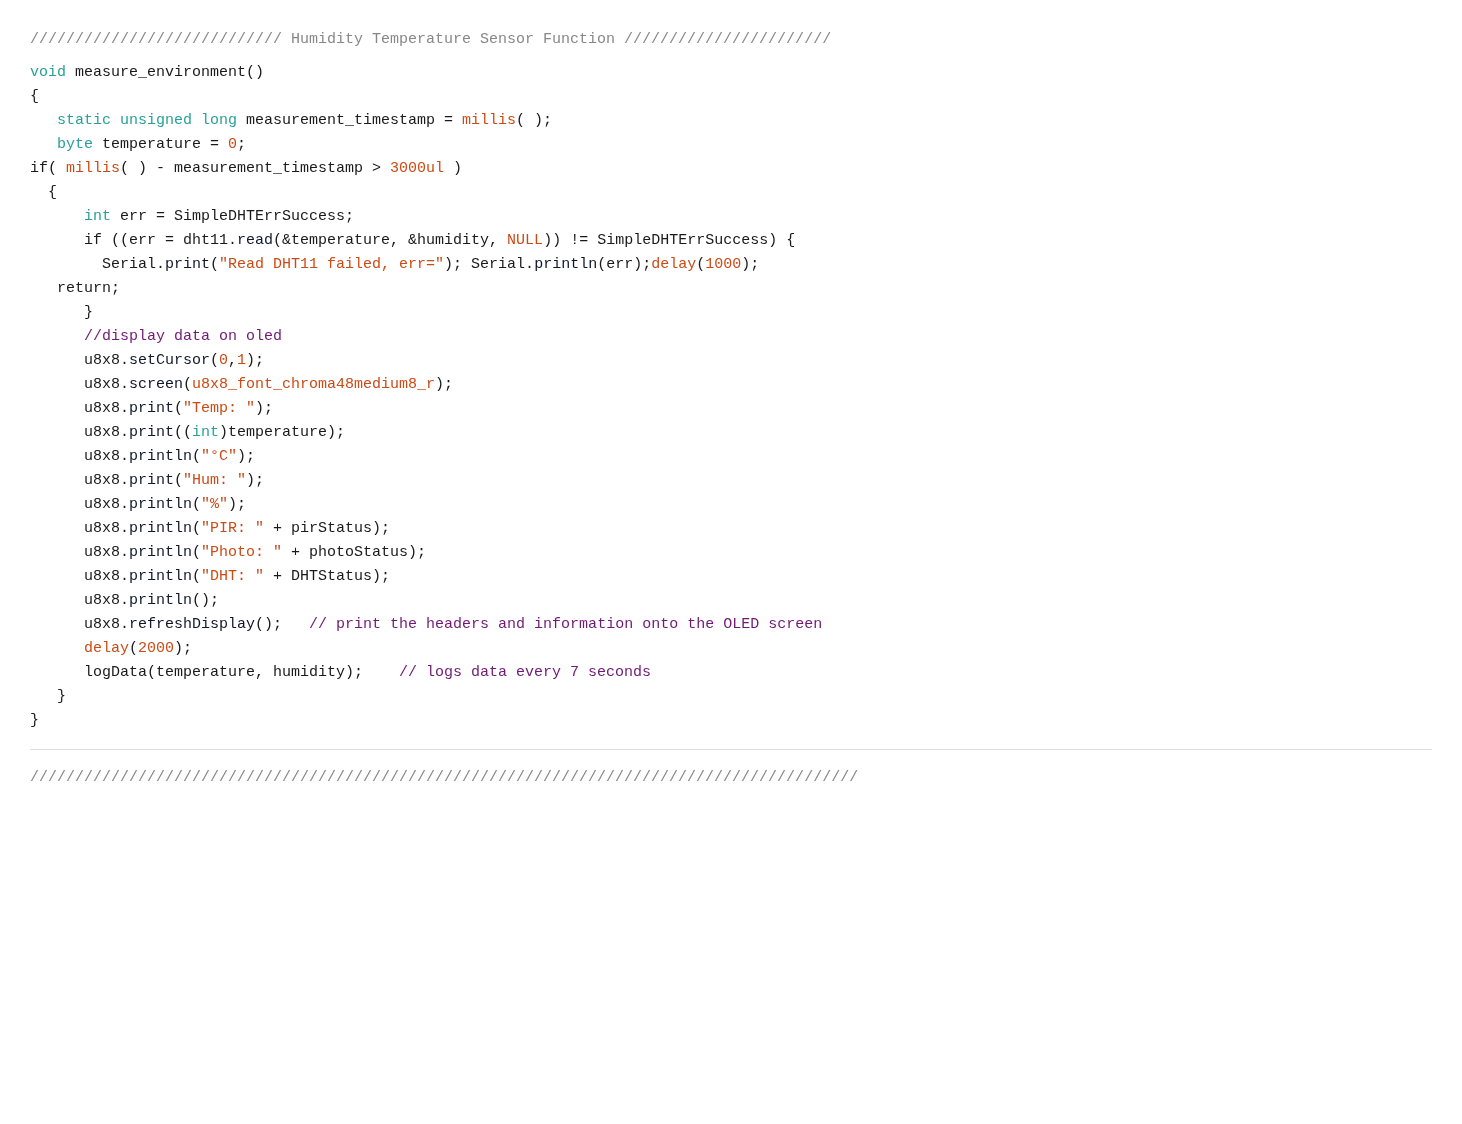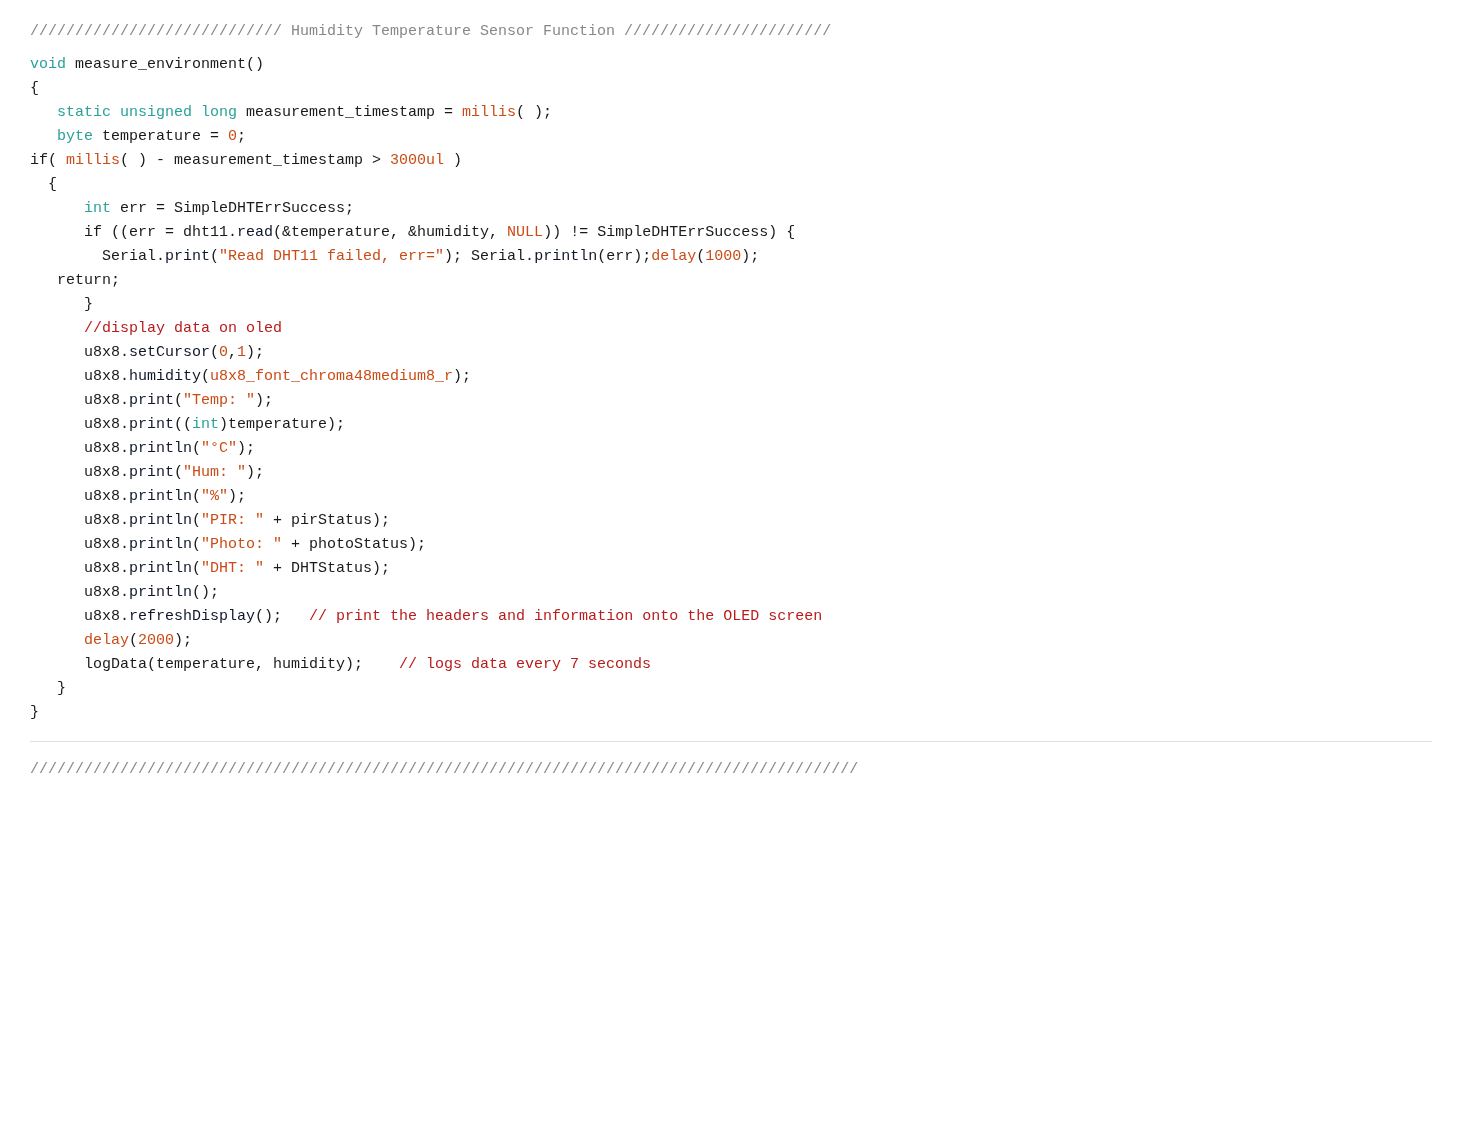--- a/index.html
+++ b/index.html
@@ -24,20 +24,21 @@
       padding: 20px 30px;
       width: 100%;
       min-height: 1124px;
       position: relative;
     }
 
     .comment-header {
       color: #888888;
       font-size: 15px;
       margin-bottom: 10px;
+      margin-top: 8px;
     }
 
     .comment-bottom {
       color: #888888;
       font-size: 15px;
       margin-top: 16px;
       border-top: 1px solid #e0e0e0;
       padding-top: 16px;
     }
 
@@ -45,21 +46,21 @@
       display: block;
       white-space: pre;
       font-family: 'Courier New', Courier, monospace;
       font-size: 15px;
       line-height: 1.6;
     }
 
     .kw-type { color: #2aa198; } 
     .kw-orange { color: #cb4b16; } 
     .kw-string { color: #cb4b16; } 
-    .kw-comment { color: #b91c1c; }
+    .kw-comment { color: #701a75; }
     .kw-normal { color: #1a1a1a; }
     .kw-method { color: #0f172a; }
     .kw-number { color: #cb4b16; }
   </style>
 </head>
 <body>
 
 <div class="code-container">
 
   <div class="comment-header">////////////////////////////   Humidity Temperature Sensor Function     ///////////////////////</div>
@@ -86,21 +87,21 @@
     <span class="code-line"><span class="kw-normal">        Serial.</span><span class="kw-method">print</span><span class="kw-normal">(</span><span class="kw-string">"Read DHT11 failed, err="</span><span class="kw-normal">); Serial.</span><span class="kw-method">println</span><span class="kw-normal">(err);</span><span class="kw-orange">delay</span><span class="kw-normal">(</span><span class="kw-number">1000</span><span class="kw-normal">);</span></span>
 
     <span class="code-line"><span class="kw-normal">   return;</span></span>
 
     <span class="code-line"><span class="kw-normal">      }</span></span>
 
     <span class="code-line"><span class="kw-comment">      //display data on oled</span></span>
 
     <span class="code-line"><span class="kw-normal">      u8x8.</span><span class="kw-method">setCursor</span><span class="kw-normal">(</span><span class="kw-number">0</span><span class="kw-normal">,</span><span class="kw-number">1</span><span class="kw-normal">);</span></span>
 
-    <span class="code-line"><span class="kw-normal">      u8x8.</span><span class="kw-method">humidity</span><span class="kw-normal">(</span><span class="kw-orange">u8x8_font_chroma48medium8_r</span><span class="kw-normal">);</span></span>
+    <span class="code-line"><span class="kw-normal">      u8x8.</span><span class="kw-method">screen</span><span class="kw-normal">(</span><span class="kw-orange">u8x8_font_chroma48medium8_r</span><span class="kw-normal">);</span></span>
 
     <span class="code-line"><span class="kw-normal">      u8x8.</span><span class="kw-method">print</span><span class="kw-normal">(</span><span class="kw-string">"Temp: "</span><span class="kw-normal">);</span></span>
 
     <span class="code-line"><span class="kw-normal">      u8x8.</span><span class="kw-method">print</span><span class="kw-normal">((</span><span class="kw-type">int</span><span class="kw-normal">)temperature);</span></span>
 
     <span class="code-line"><span class="kw-normal">      u8x8.</span><span class="kw-method">println</span><span class="kw-normal">(</span><span class="kw-string">"°C"</span><span class="kw-normal">);</span></span>
 
     <span class="code-line"><span class="kw-normal">      u8x8.</span><span class="kw-method">print</span><span class="kw-normal">(</span><span class="kw-string">"Hum: "</span><span class="kw-normal">);</span></span>
 
 

